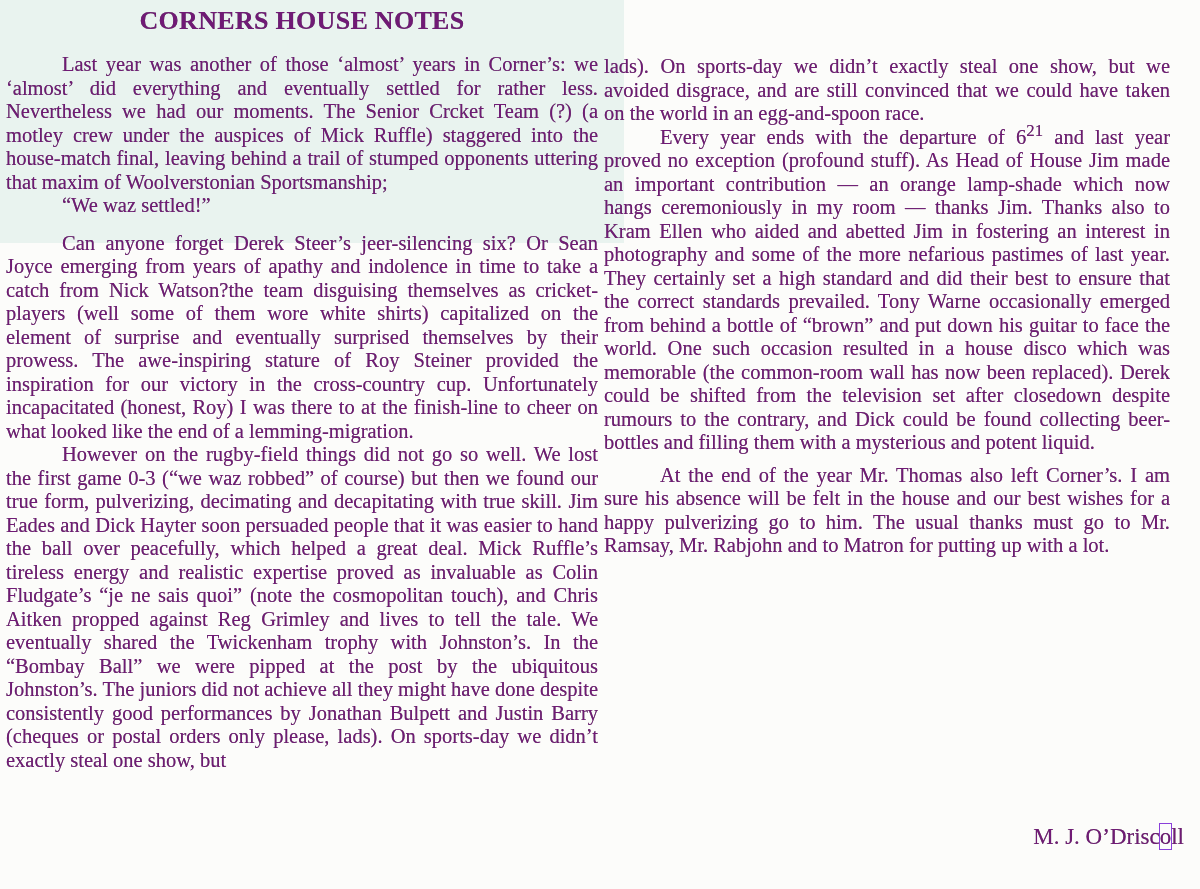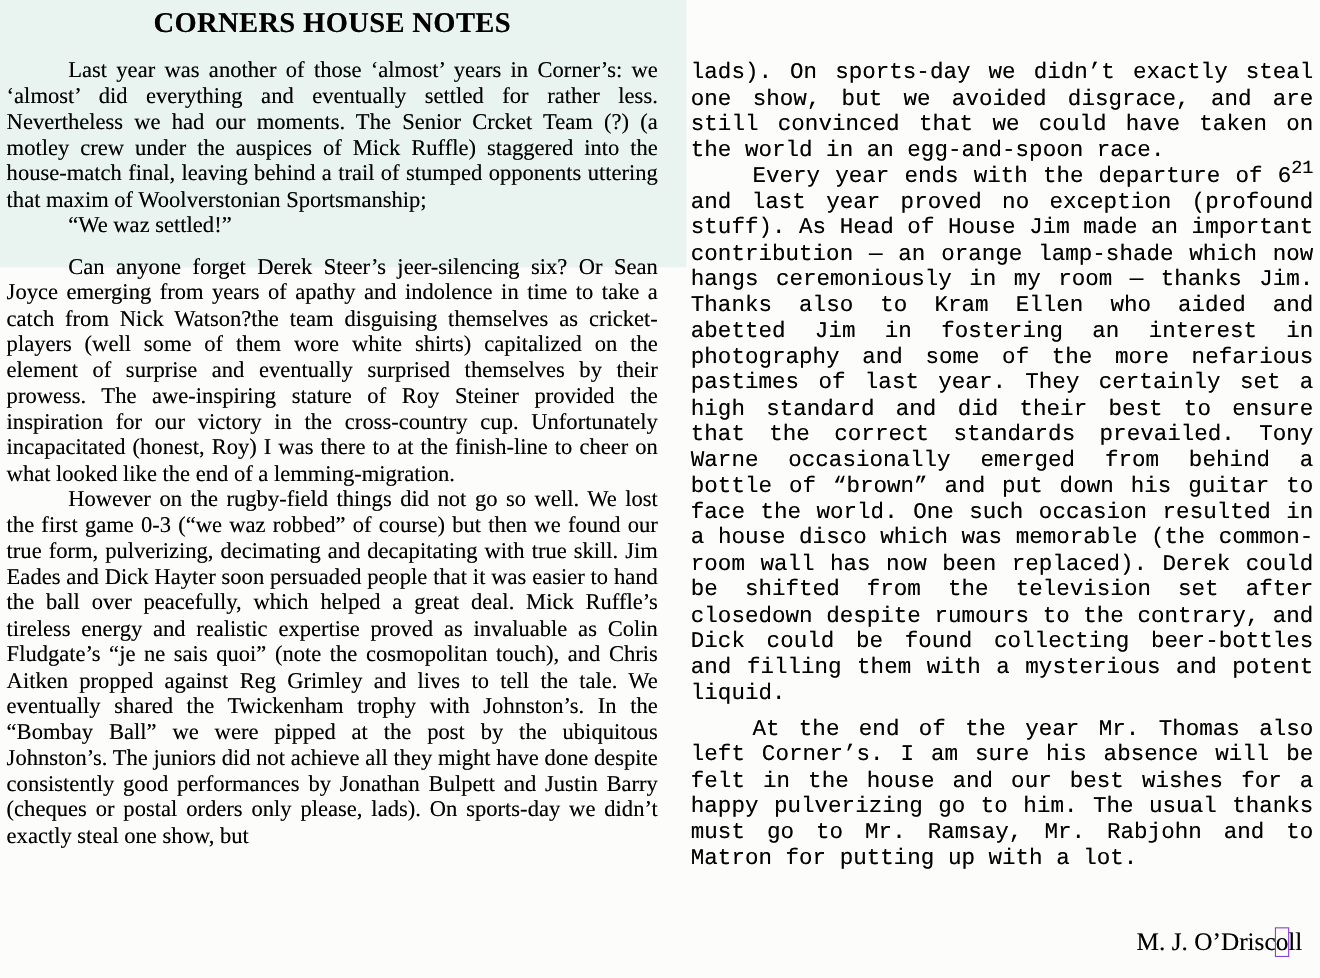--- a/index.html
+++ b/index.html
@@ -4,41 +4,41 @@
 <style>
   html, body { margin: 0; padding: 0; }
   body { background: #ffffff; }
 
   .page {
     position: relative;
     width: 1200px;
     height: 889px;
     overflow: hidden;
     background: #fcfcfa;
-    color: #000000;
+    color: #701a75;
     font-family: "Liberation Serif", "DejaVu Serif", serif;
   }
 
   
   .tint-block {
     position: absolute;
     left: 0; top: 0;
     width: 624px; height: 243px;
     background: #e9f3ef;
   }
 
   .col {
     position: absolute;
     text-align: justify;
     font-size: 20.5px;
     line-height: 23.5px;
     text-shadow: 0 0 0.6px rgba(15,15,15,0.55);
   }
   .col-left  { left: 6px;   top: 8px;  width: 592px; }
-  .col-right { left: 628px; top: 55px; width: 566px; font-family: Liberation Mono, monospace; }
+  .col-right { left: 604px; top: 55px; width: 566px; }
 
   .doc-title {
     margin: 0 0 19px 0;
     font-size: 26px;
     line-height: 26px;
     font-weight: 700;
     text-align: center;
     letter-spacing: 0.3px;
   }
 
@@ -51,21 +51,21 @@
 
   .sup {
     position: relative;
     top: -0.45em;
     font-size: 0.82em;
     line-height: 0;
   }
 
   .signature {
     position: absolute;
-    top: 844px;
+    top: 824px;
     right: 16px;
     font-size: 23px;
     line-height: 26px;
     text-shadow: 0 0 0.6px rgba(15,15,15,0.55);
     white-space: nowrap;
   }
   .cursor-box {
     outline: 1.5px solid #8a3fd9;
     outline-offset: 0.5px;
   }

